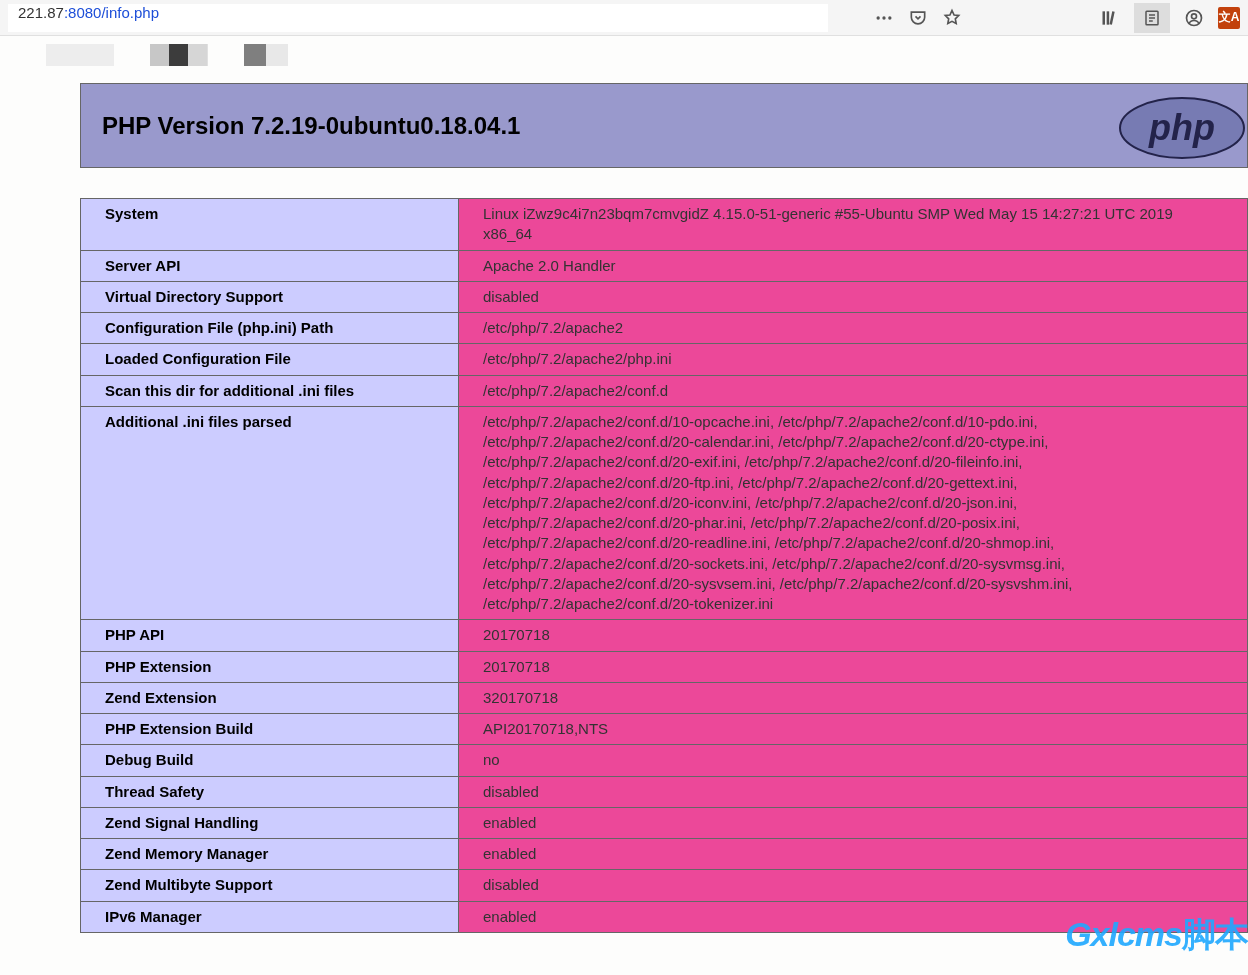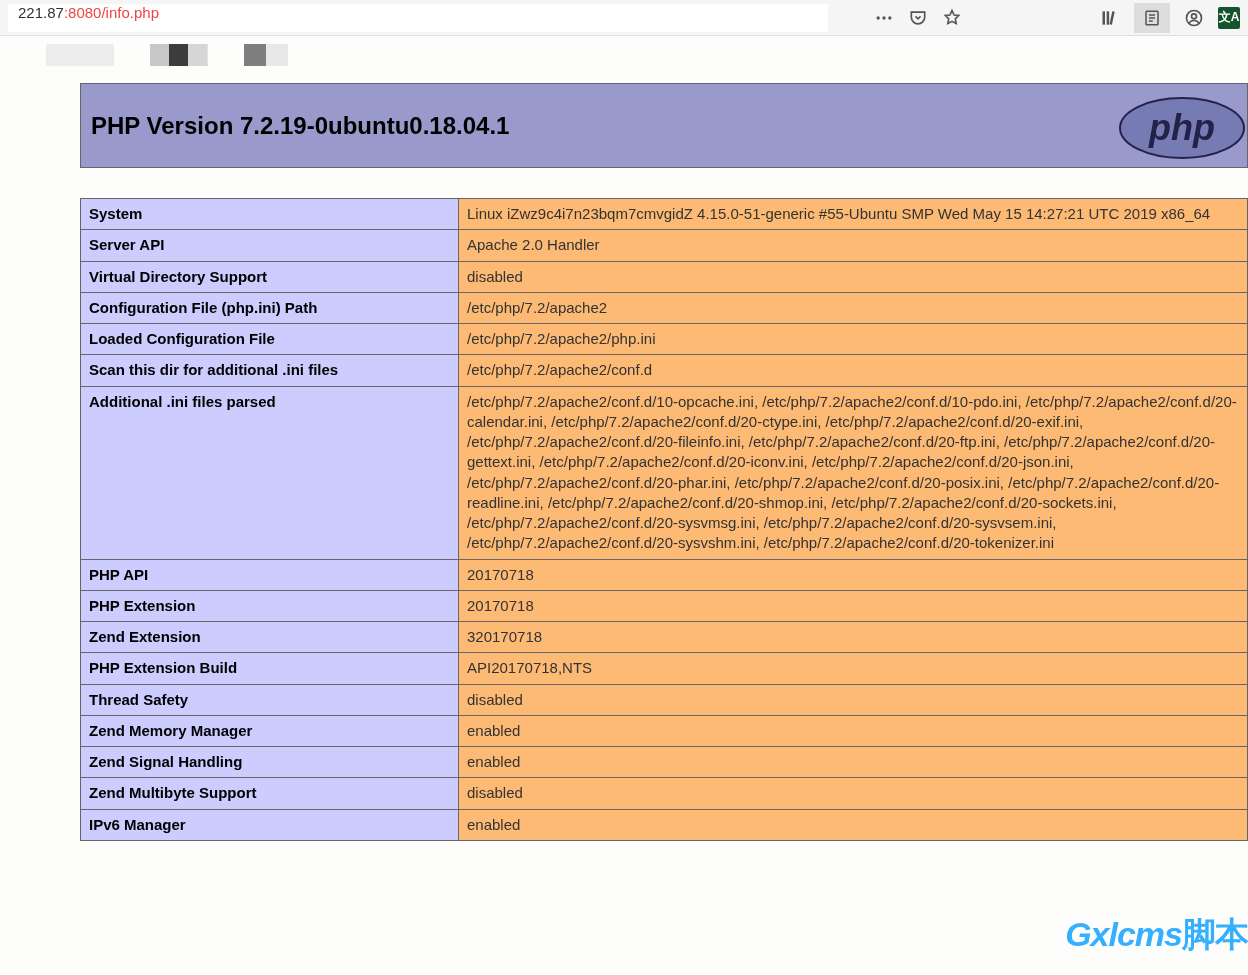--- a/index.html
+++ b/index.html
@@ -24,38 +24,38 @@
       flex: 1;
       height: 28px;
       background: #fff;
       border: none;
       font-size: 15px;
       color: #333;
       padding: 0 10px;
       max-width: 820px;
       outline: none;
     }
-    .url-dim { color: #ef4444; }
+    .url-dim { color: #1d4ed8; }
     .toolbar-icons {
       display: flex;
       align-items: center;
       gap: 14px;
       margin-left: auto;
       color: #555;
     }
     .icon { width: 20px; height: 20px; display: inline-flex; align-items: center; justify-content: center; }
     .icon svg { width: 100%; height: 100%; }
     .reader-btn {
       background: #ddd;
       width: 36px; height: 30px;
       display: inline-flex; align-items: center; justify-content: center;
     }
     .xlate-btn {
       width: 22px; height: 22px;
-      background: #14532d;
+      background: #c2410c;
       color: #fff;
       font-size: 12px;
       font-weight: bold;
       display: inline-flex; align-items: center; justify-content: center;
       border-radius: 2px;
     }
     .blur-strip {
       height: 38px;
       display: flex;
       align-items: center;
@@ -88,46 +88,47 @@
       height: 85px;
       display: flex;
       align-items: center;
       padding-left: 10px;
       position: relative;
     }
     .header-title {
       font-size: 24px;
       font-weight: bold;
       color: #000;
+      margin-left: 11px;
     }
     .php-logo {
       position: absolute;
       right: 0;
       top: 12px;
     }
     .info-table {
       border-collapse: collapse;
       width: 100%;
       margin-top: 30px;
       font-size: 15px;
     }
     .info-table td {
       border: 1px solid #666;
-      padding: 5px 8px;
+      padding: 5px 24px;
       vertical-align: top;
       line-height: 1.35;
     }
     .info-table td.label {
       background: #ccccff;
       font-weight: bold;
       width: 378px;
       color: #000;
     }
     .info-table td.value {
-      background: #fdba74;
+      background: #ec4899;
       color: #333;
     }
     .watermark {
       position: absolute;
       right: 0;
       bottom: 17px;
       font-size: 34px;
       font-weight: 800;
       color: #1fa8ff;
       font-style: italic;
@@ -256,32 +257,36 @@
         </tr>
         <tr>
           <td class="label">Zend Extension</td>
           <td class="value">320170718</td>
         </tr>
         <tr>
           <td class="label">PHP Extension Build</td>
           <td class="value">API20170718,NTS</td>
         </tr>
         <tr>
+          <td class="label">Debug Build</td>
+          <td class="value">no</td>
+        </tr>
+        <tr>
           <td class="label">Thread Safety</td>
           <td class="value">disabled</td>
         </tr>
         <tr>
+          <td class="label">Zend Signal Handling</td>
+          <td class="value">enabled</td>
+        </tr>
+        <tr>
           <td class="label">Zend Memory Manager</td>
           <td class="value">enabled</td>
         </tr>
         <tr>
-          <td class="label">Zend Signal Handling</td>
-          <td class="value">enabled</td>
-        </tr>
-        <tr>
           <td class="label">Zend Multibyte Support</td>
           <td class="value">disabled</td>
         </tr>
         <tr>
           <td class="label">IPv6 Manager</td>
           <td class="value">enabled</td>
         </tr>
       </tbody>
   </table>
 </div>

